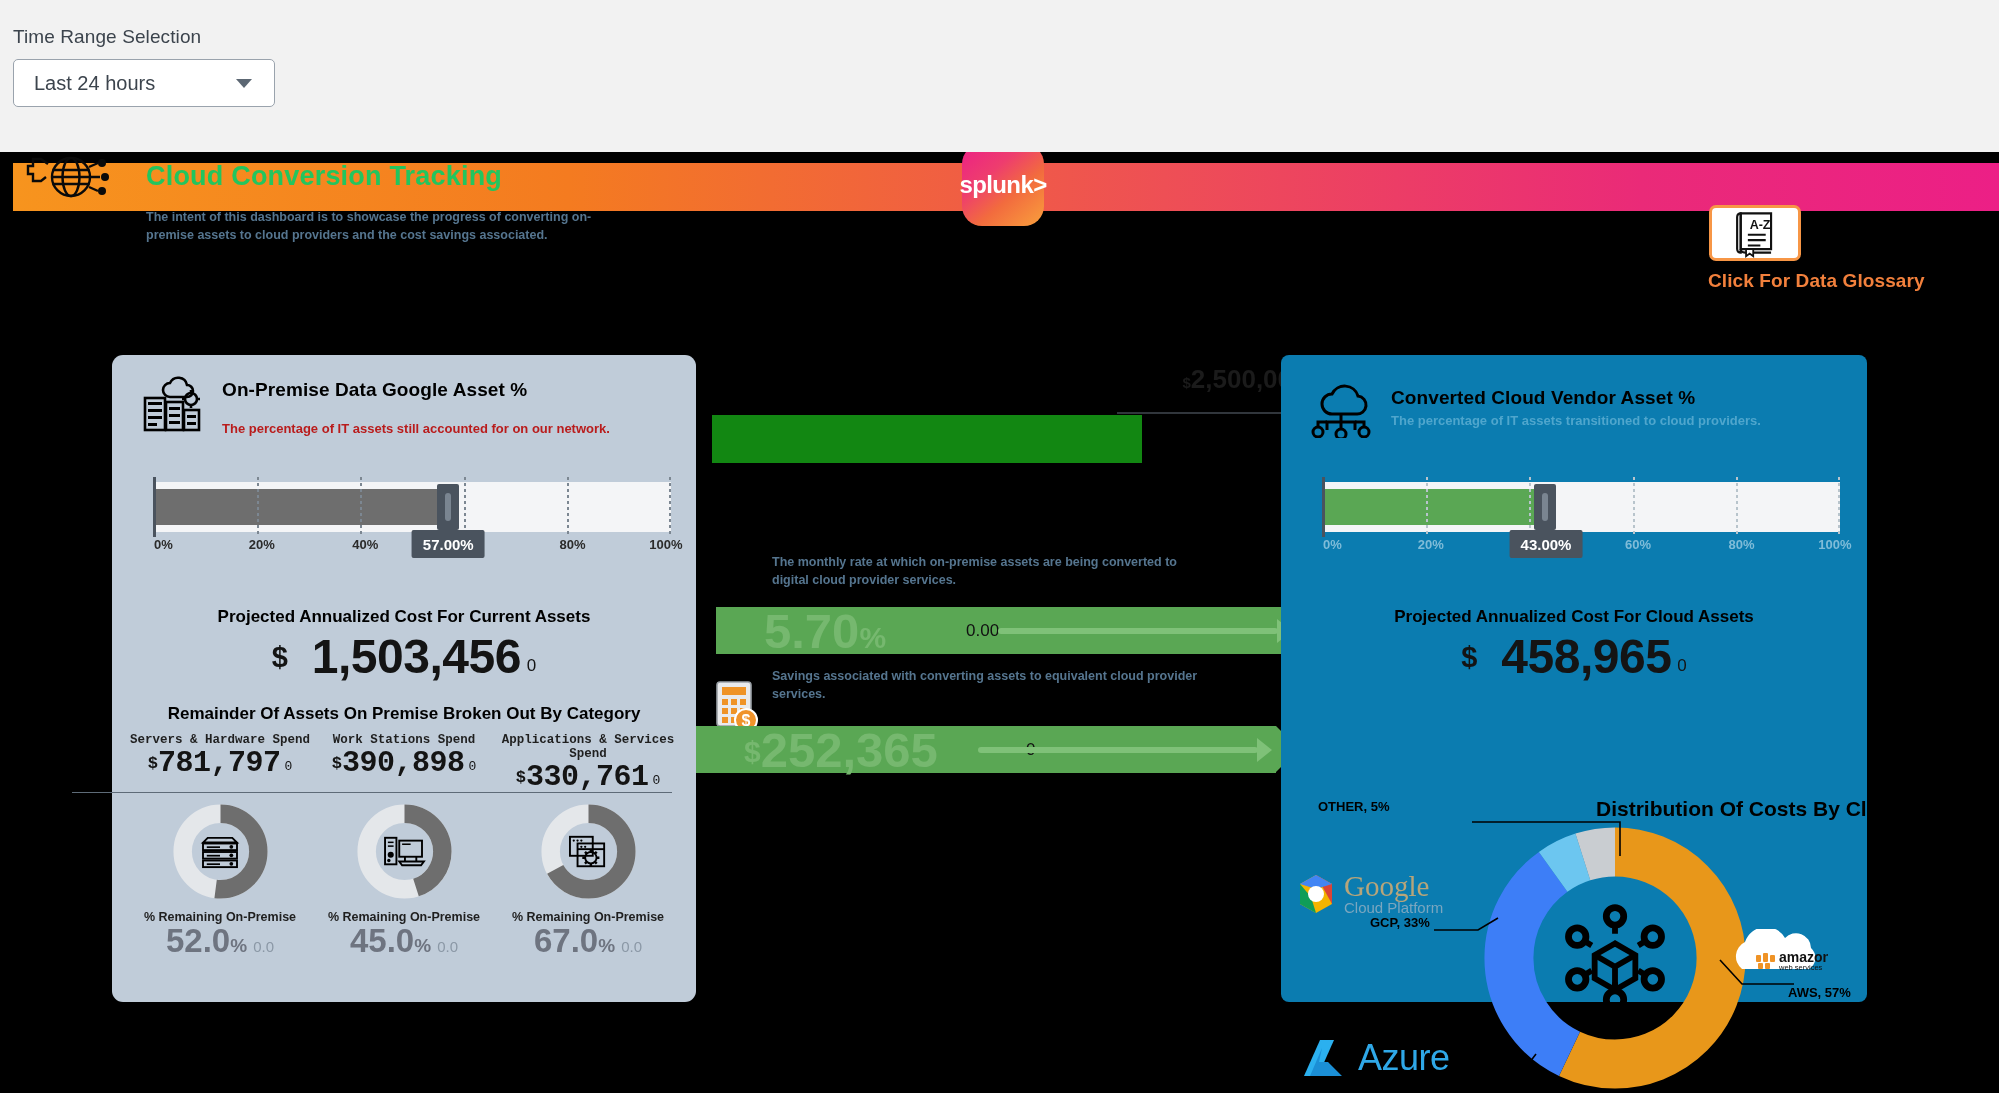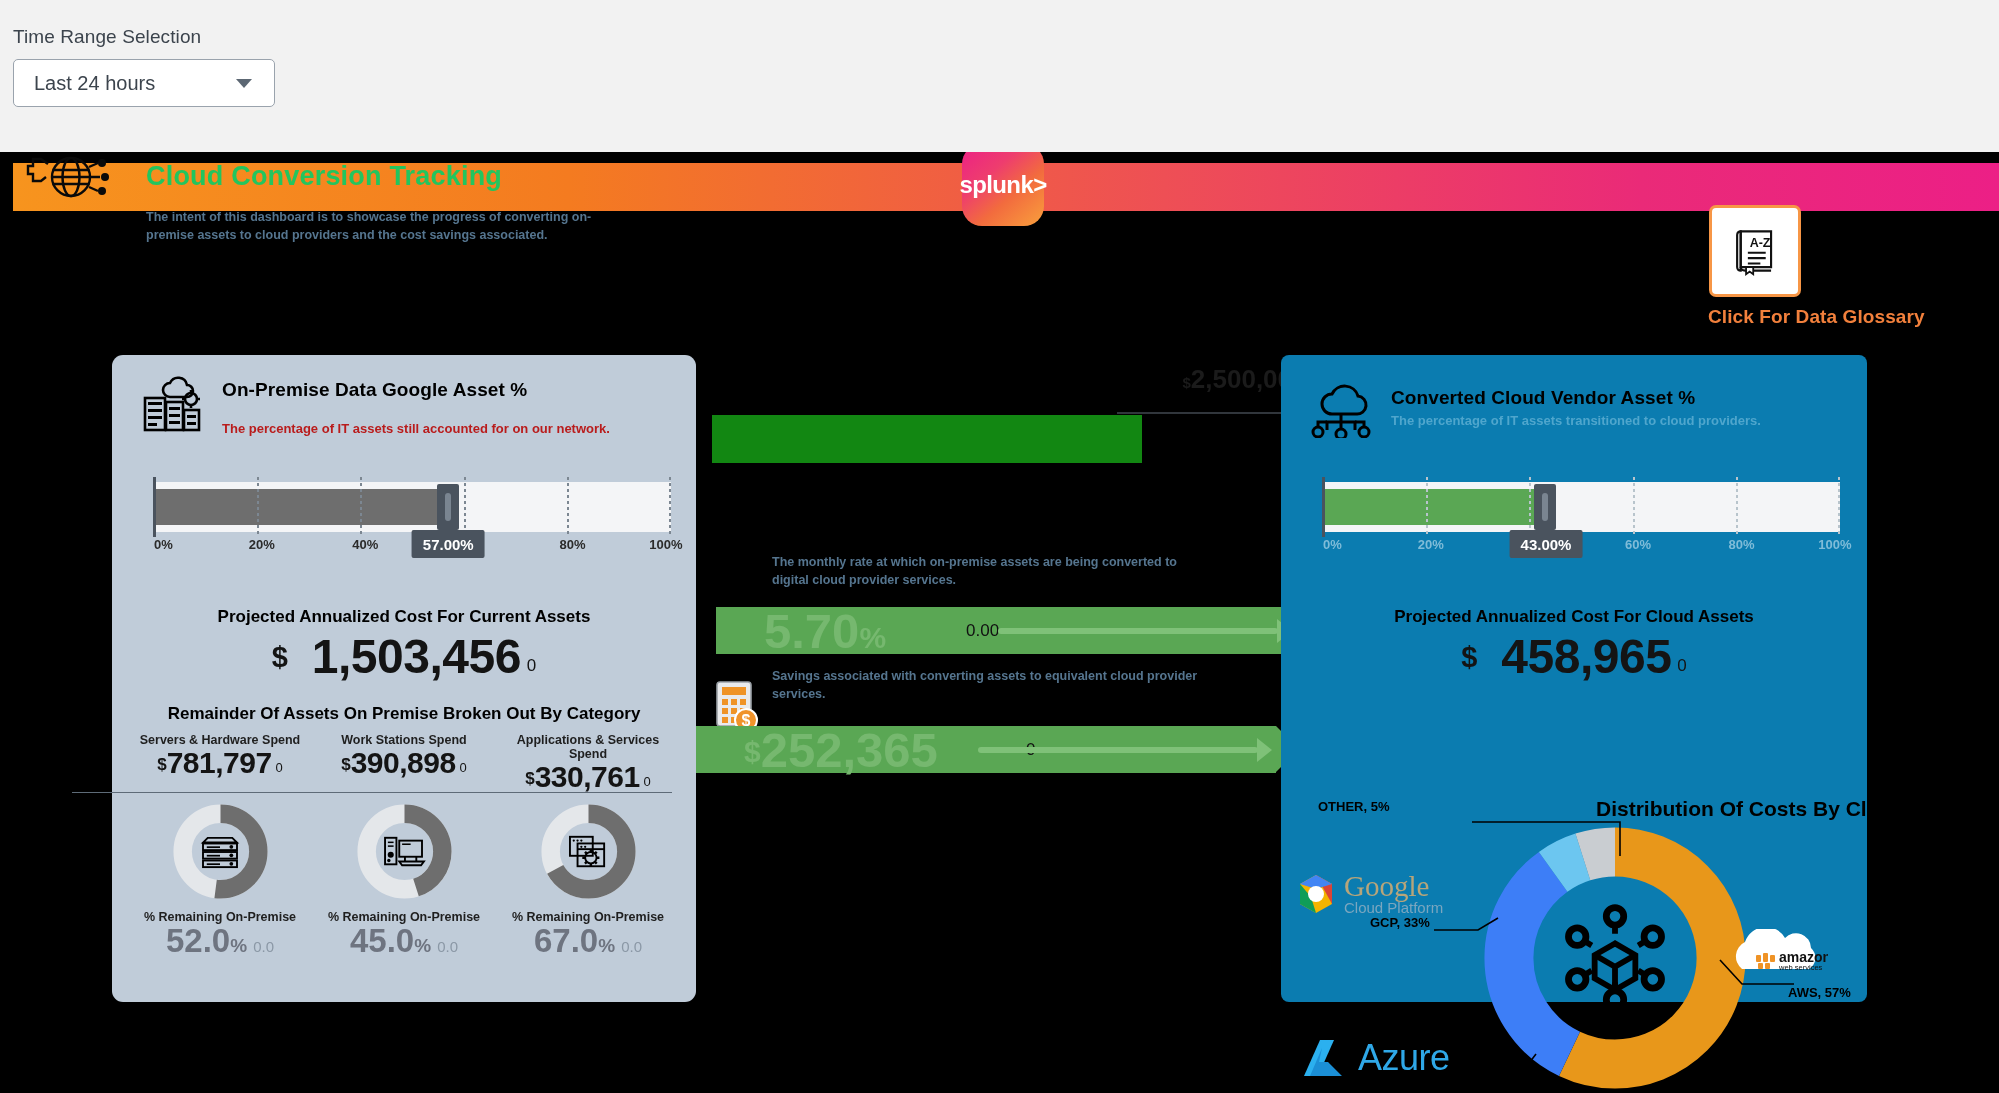--- a/index.html
+++ b/index.html
@@ -63,21 +63,21 @@
   }
   .subtitle {
     position: absolute; left: 146px; top: 56px;
     font-size: 12.5px; line-height: 1.45; color: #55758f; font-weight: bold;
     width: 470px;
   }
 
   
   .glossary { position: absolute; left: 1708px; top: 53px; width: 230px; cursor: pointer; }
   .glossary-icon {
-    width: 92px; height: 92px; background: #ffffff;
+    width: 92px; height: 56px; background: #ffffff;
     border: 3px solid #f79646; border-radius: 7px;
     margin-left: 1px; display: flex; align-items: center; justify-content: center;
   }
   .glossary-label {
     margin-top: 9px; font-size: 19px; font-weight: bold; color: #f2803c;
     letter-spacing: .1px; white-space: nowrap;
   }
 
   
   .center-total {
@@ -164,21 +164,21 @@
   }
   .cost-value .cur { font-size: 29px; vertical-align: 6px; }
   .cost-value .num { font-size: 48px; letter-spacing: -.5px; margin-left: 24px; }
   .cost-value .dec { font-size: 17px; font-weight: normal; vertical-align: 2px; margin-left: 6px; }
 
   
   .breakout-title {
     position: absolute; left: 0; right: 0; top: 349px; text-align: center;
     font-size: 17px; font-weight: bold; color: #000000;
   }
-  .cat-row { position: absolute; left: 16px; top: 378px; width: 552px; display: flex; }
+  .cat-row { position: absolute; left: 16px; top: 378px; width: 552px; display: flex; font-family: Liberation Mono, monospace; }
   .cat { width: 184px; text-align: center; }
   .cat-label { font-size: 12.5px; font-weight: bold; color: #1f1f1f; }
   .cat-amount { margin-top: 1px; font-weight: bold; color: #141414; line-height: 1; }
   .cat-amount .cur { font-size: 17px; vertical-align: 3px; }
   .cat-amount .num { font-size: 30px; letter-spacing: -.5px; }
   .cat-amount .dec { font-size: 13px; font-weight: normal; margin-left: 4px; vertical-align: 1px; }
   .hr-line {
     position: absolute; left: -40px; top: 437px; width: 600px; height: 1px;
     background: #5e6b78;
   }

